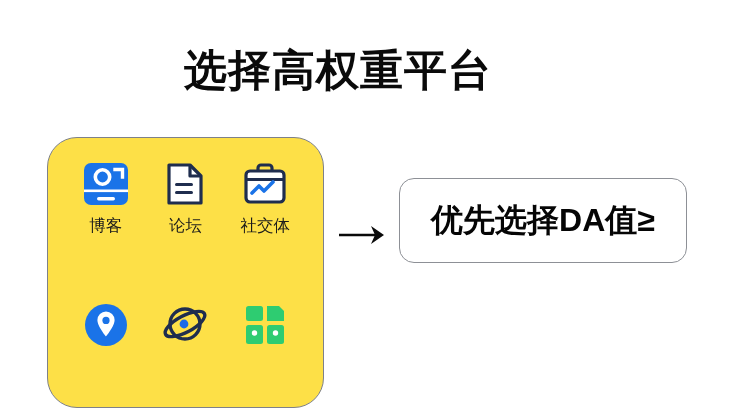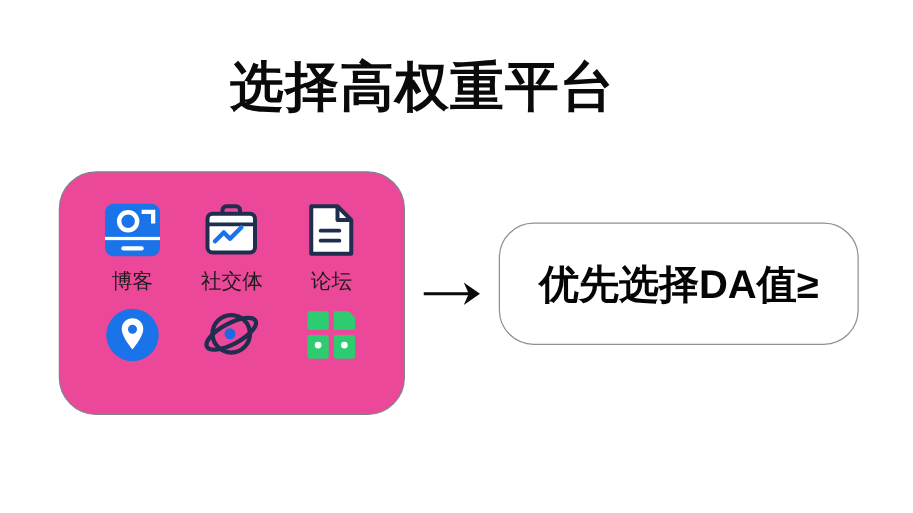--- a/index.html
+++ b/index.html
@@ -29,25 +29,25 @@
     letter-spacing: 1px;
     color: #0a0a0a;
   }
 
   
   .platform-card {
     position: absolute;
     left: 47px;
     top: 137px;
     width: 277px;
-    height: 195px;
+    height: 271px;
     box-sizing: border-box;
     border: 1.3px solid #7e8189;
     border-radius: 30px;
-    background: #ec4899;
+    background: #fde047;
   }
 
   .icon-grid {
     position: absolute;
     left: 0;
     top: 0;
     width: 100%;
     height: 100%;
     display: grid;
     grid-template-columns: repeat(3, 1fr);
@@ -90,24 +90,24 @@
     width: 50px;
     height: 26px;
   }
 
   
   .rule-callout {
     position: absolute;
     left: 399px;
     top: 178px;
     width: 288px;
-    height: 98px;
+    height: 85px;
     box-sizing: border-box;
     border: 1.3px solid #8d9096;
-    border-radius: 28px;
+    border-radius: 15px;
     background: #ffffff;
     display: flex;
     flex-direction: column;
     align-items: center;
     justify-content: center;
   }
 
   .rule-line {
     font-size: 32px;
     line-height: 41px;
@@ -131,36 +131,36 @@
         <circle cx="20.5" cy="17" r="7.2" fill="none" stroke="#ffffff" stroke-width="3.6"></circle>
         <path d="M33 9.5 h7.5 v7.5" fill="none" stroke="#ffffff" stroke-width="3.4" stroke-linecap="square"></path>
         <rect x="2" y="29.5" width="44" height="2.6" fill="#ffffff"></rect>
         <rect x="15" y="37" width="18" height="3.4" rx="1.7" fill="#ffffff"></rect>
       </svg>
       <div class="icon-label">博客</div>
     </div>
 
     <div class="icon-cell">
       <svg class="icon-art" viewBox="0 0 48 48">
+        <path d="M8 5 h21 l11 11 v27 a0 0 0 0 1 0 0 h-32 z" fill="#ffffff" stroke="#1f2d4e" stroke-width="3.2" stroke-linejoin="round"></path>
+        <path d="M29 5 v11 h11" fill="none" stroke="#1f2d4e" stroke-width="3.2" stroke-linejoin="round"></path>
+        <rect x="14" y="23" width="18" height="3" rx="1.5" fill="#1f2d4e"></rect>
+        <rect x="14" y="31" width="18" height="3" rx="1.5" fill="#1f2d4e"></rect>
+      </svg>
+      <div class="icon-label">论坛</div>
+    </div>
+
+    <div class="icon-cell">
+      <svg class="icon-art" viewBox="0 0 48 48">
         <path d="M17 11 v-3 a3 3 0 0 1 3-3 h8 a3 3 0 0 1 3 3 v3" fill="none" stroke="#1f2d4e" stroke-width="3.2" stroke-linecap="round"></path>
         <rect x="5" y="11" width="38" height="31" rx="4" fill="#ffffff" stroke="#1f2d4e" stroke-width="3.2"></rect>
         <line x1="6" y1="19.5" x2="42" y2="19.5" stroke="#1f2d4e" stroke-width="3"></line>
         <path d="M11 33 l7-7 5 5 9-9" fill="none" stroke="#1a73e8" stroke-width="3.6" stroke-linecap="round" stroke-linejoin="round"></path>
       </svg>
       <div class="icon-label">社交体</div>
-    </div>
-
-    <div class="icon-cell">
-      <svg class="icon-art" viewBox="0 0 48 48">
-        <path d="M8 5 h21 l11 11 v27 a0 0 0 0 1 0 0 h-32 z" fill="#ffffff" stroke="#1f2d4e" stroke-width="3.2" stroke-linejoin="round"></path>
-        <path d="M29 5 v11 h11" fill="none" stroke="#1f2d4e" stroke-width="3.2" stroke-linejoin="round"></path>
-        <rect x="14" y="23" width="18" height="3" rx="1.5" fill="#1f2d4e"></rect>
-        <rect x="14" y="31" width="18" height="3" rx="1.5" fill="#1f2d4e"></rect>
-      </svg>
-      <div class="icon-label">论坛</div>
     </div>
 
     <div class="icon-cell row2">
       <svg class="icon-art" viewBox="0 0 48 48">
         <circle cx="24" cy="24" r="21" fill="#1a73e8"></circle>
         <path d="M24 10.5 a8.6 8.6 0 0 0 -8.6 8.6 c0 6.4 8.6 16.4 8.6 16.4 s8.6 -10 8.6 -16.4 a8.6 8.6 0 0 0 -8.6 -8.6 z" fill="#ffffff"></path>
         <circle cx="24" cy="19.4" r="3.6" fill="#1a73e8"></circle>
       </svg>
       <div class="icon-label"></div>
     </div>

